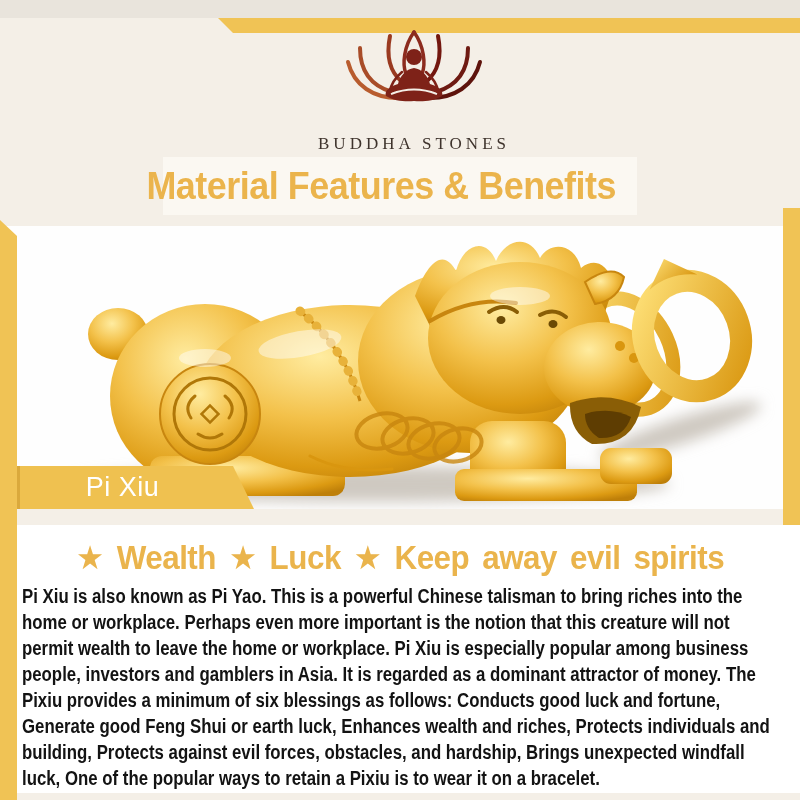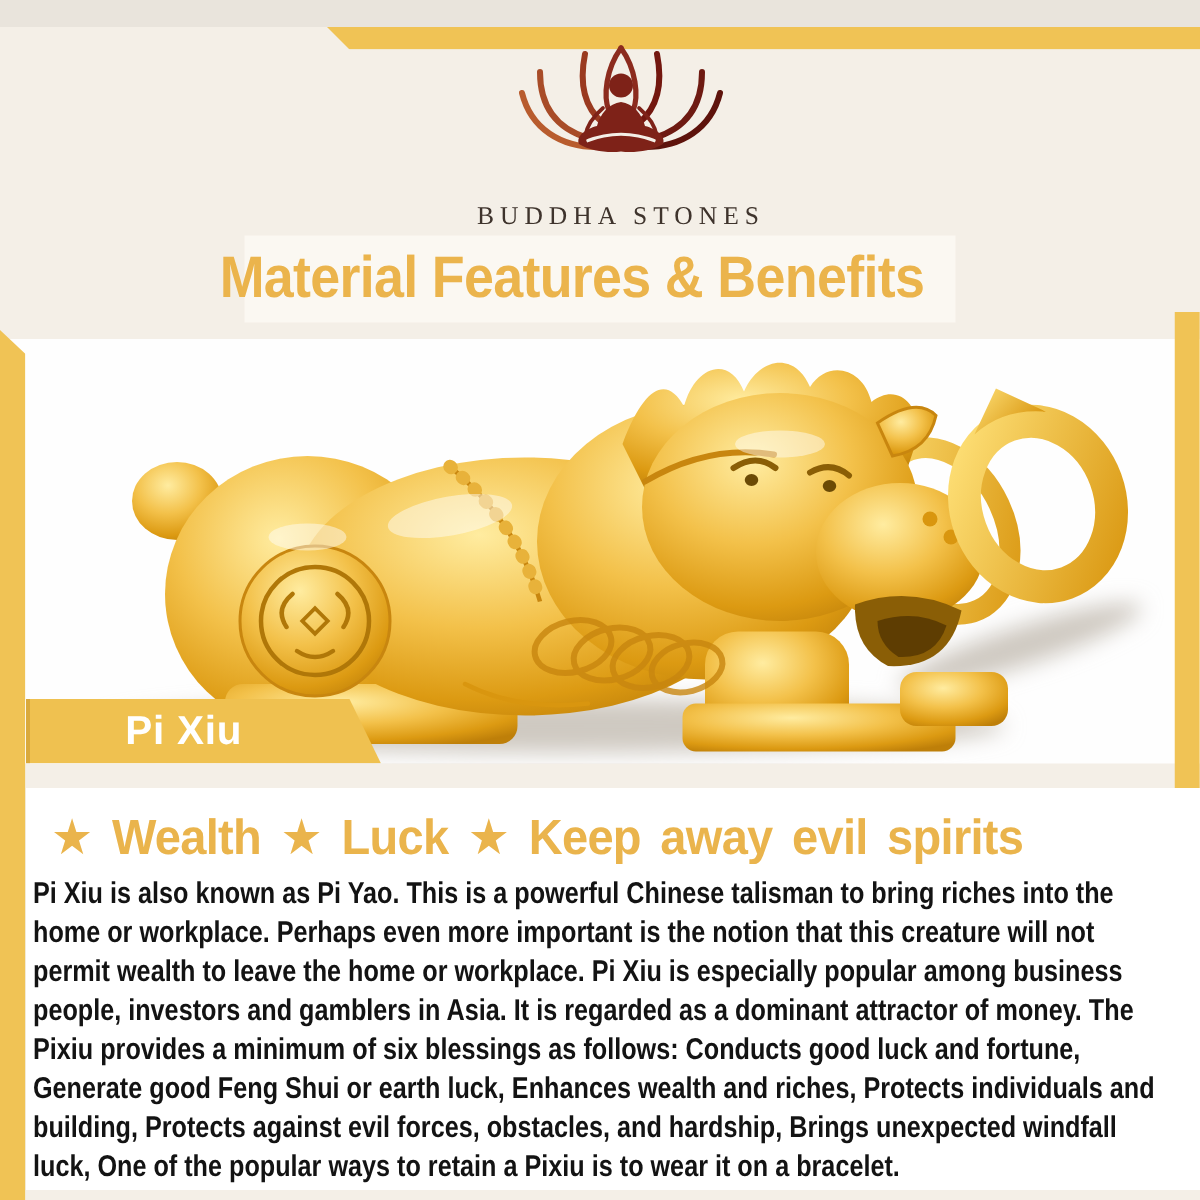--- a/index.html
+++ b/index.html
@@ -53,30 +53,30 @@
   .label-banner {
     position:absolute; left:17px; top:448px; width:237px; height:43px;
     background:#EFC150;
     clip-path:polygon(0 0, 216px 0, 237px 100%, 0 100%);
     display:flex; align-items:center; justify-content:center;
   }
   .label-banner .edge {
     position:absolute; left:0; top:0; width:3px; height:100%; background:#DAA93C;
   }
   .label-banner .txt {
-    color:#FFFFFF; font-size:27px; font-weight:bold; padding-right:26px;
+    color:#FFFFFF; font-size:27px; font-weight:normal; padding-right:26px;
     letter-spacing:.5px;
   }
   
   .panel {
     position:absolute; left:17px; top:507px; width:783px; height:268px;
     background:#FFFFFF;
   }
   .benefits-heading {
-    position:absolute; left:0; top:13px; width:766px; text-align:left; white-space:nowrap;
+    position:absolute; left:0; top:13px; width:766px; text-align:center; white-space:nowrap;
   }
   .benefits-heading .t {
     display:inline-block; font-size:33px; font-weight:bold; color:#EAB44C;
     transform:scaleX(.95); word-spacing:5px; letter-spacing:-.5px;
   }
   .desc {
     position:absolute; left:5px; top:58px; width:900px;
     transform:scaleX(.84); transform-origin:0 0;
     font-size:20px; line-height:26px; font-weight:bold; color:#131313;
     letter-spacing:0;

